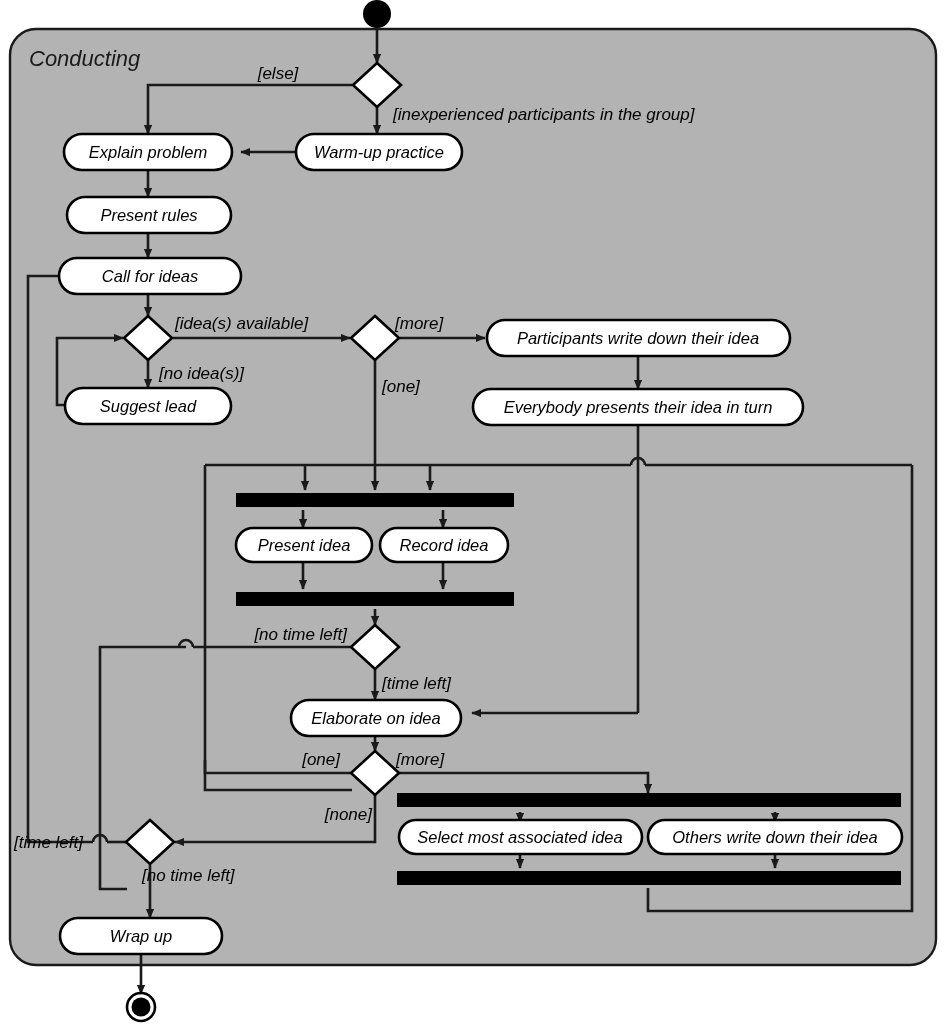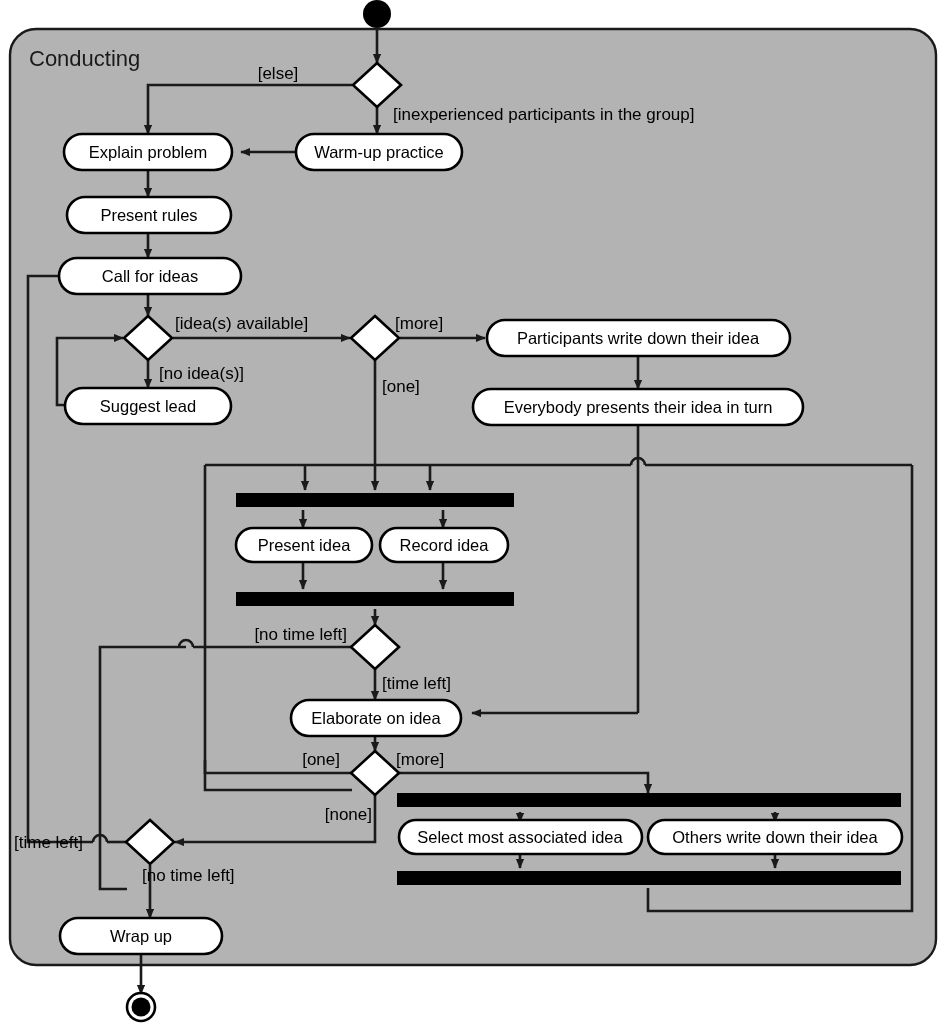--- a/index.html
+++ b/index.html
@@ -1,18 +1,18 @@
 <!DOCTYPE html>
 <html><head>
 <meta charset="utf-8">
 <title>Conducting Activity Diagram</title>
 <style>
   html,body{margin:0;padding:0;background:#ffffff;}
   body{width:945px;height:1024px;font-family:"Liberation Sans",sans-serif;}
-  #stage{position:relative;width:945px;height:1024px;overflow:hidden;}
+  #stage{position:relative;width:945px;height:1024px;overflow:hidden;font-style:italic;}
   svg{display:block;}
   .lbl{font-family:"Liberation Sans",sans-serif;font-size:17px;fill:#000;}
   .nodelbl{font-family:"Liberation Sans",sans-serif;font-size:16.5px;fill:#000;}
   .title{font-family:"Liberation Sans",sans-serif;font-size:22px;fill:#1a1a1a;}
 </style>
 </head>
 <body>
 
 <div id="stage">
 <svg width="945" height="1024" viewBox="0 0 945 1024" xmlns="http://www.w3.org/2000/svg">

